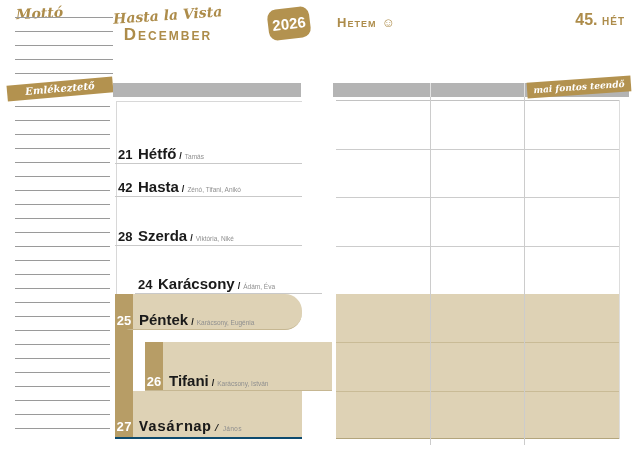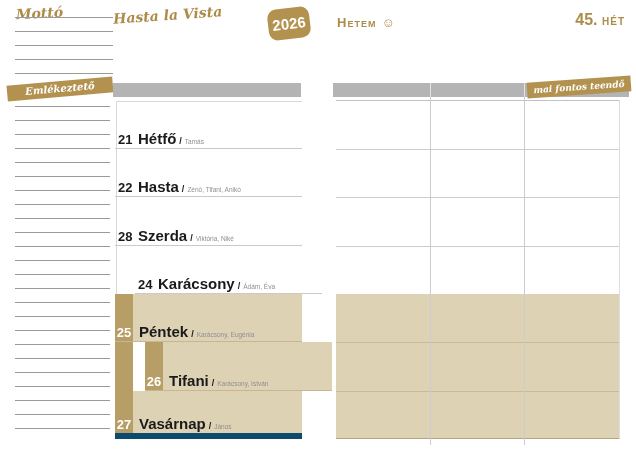--- a/index.html
+++ b/index.html
@@ -43,21 +43,21 @@
     background:#b3924f; transform:rotate(-4deg); text-align:center;
     font-family:"DejaVu Serif", serif; font-style:italic; font-weight:bold;
     font-size:9px; color:#fff; line-height:16px; }
 
   
   .day-area-topline { position:absolute; left:116px; top:101px; width:186px; height:1px; background:#d8d8d8; }
   .day-area-leftline { position:absolute; left:116px; top:101px; width:1px; height:193px; background:#d8d8d8; }
   .weekend-strip { position:absolute; left:115px; top:294px; width:18px; height:145px; background:#b79d66; }
   .day-row { position:absolute; left:115px; width:187px; border-bottom:1px solid #c9c9c9; }
   .day-row.weekend { background:#ded2b5; border-bottom:1px solid #c6b792; }
-  .day-row.weekend.last { border-bottom:6px solid #0c4a6e; }
+  .day-row.weekend.last { border-bottom:2px solid #0c4a6e;font-family:Liberation Mono, monospace; }
   .day-label { position:absolute; left:3px; bottom:1px; display:flex; align-items:baseline; white-space:nowrap; }
   .day-num { font-weight:bold; font-size:13px; color:#1a1a1a; width:20px; }
   .weekend .day-label { left:0; }
   .weekend .day-num { width:18px; text-align:center; color:#fff; margin-right:6px; }
   .day-name { font-weight:bold; font-size:15px; color:#1a1a1a; }
   .day-sep { font-weight:bold; font-size:9px; color:#1a1a1a; margin:0 3px; }
   .day-namedays { font-size:6.5px; color:#8f8f8f; }
   .weekend .day-strip-cover { position:absolute; left:0; top:0; width:18px; height:100%; background:#b79d66; }
 
   
@@ -72,20 +72,21 @@
 </head>
 <body>
 
 <div class="page">
 
   <div class="motto-label">Mottó</div>
   <div class="motto-lines"></div>
 
   <div class="title-block">
     <div class="title-script">Hasta la Vista</div>
+    <div class="title-month">December</div>
   </div>
 
   <div class="year-badge">2026</div>
 
   <div class="my-week">
     <span>Hetem</span>
     <span class="smiley">☺</span>
   </div>
 
   <div class="week-num-block">
@@ -97,32 +98,32 @@
   <div class="sidebar-lines"></div>
 
   <div class="bar bar-left"></div>
   <div class="bar bar-right"></div>
   <div class="todo-banner">mai fontos teendő</div>
 
   <div class="day-area-topline"></div>
   <div class="day-area-leftline"></div>
   <div class="weekend-strip"></div>
 
-  <div class="day-row" style="top:101px;height:48px;">
+  <div class="day-row" style="top:116px;height:48px;">
     <div class="day-label">
       <span class="day-num">21</span>
       <span class="day-name">Hétfő</span>
       <span class="day-sep">/</span>
       <span class="day-namedays">Tamás</span>
     </div>
   </div>
 
   <div class="day-row" style="top:149px;height:48px;">
     <div class="day-label">
-      <span class="day-num">22</span>
+      <span class="day-num">42</span>
       <span class="day-name">Hasta</span>
       <span class="day-sep">/</span>
       <span class="day-namedays">Zénó, Tifani, Anikó</span>
     </div>
   </div>
 
   <div class="day-row" style="top:197px;height:49px;">
     <div class="day-label">
       <span class="day-num">28</span>
       <span class="day-name">Szerda</span>
@@ -133,21 +134,21 @@
 
   <div class="day-row" style="top:246px;height:48px;margin-left:20px;">
     <div class="day-label">
       <span class="day-num">24</span>
       <span class="day-name">Karácsony</span>
       <span class="day-sep">/</span>
       <span class="day-namedays">Ádám, Éva</span>
     </div>
   </div>
 
-  <div class="day-row weekend" style="top:294px;height:48px;">
+  <div class="day-row weekend" style="top:294px;height:36px;border-radius:17px;">
     <div class="day-strip-cover"></div>
     <div class="day-label">
       <span class="day-num">25</span>
       <span class="day-name">Péntek</span>
       <span class="day-sep">/</span>
       <span class="day-namedays">Karácsony, Eugénia</span>
     </div>
   </div>
 
   <div class="day-row weekend" style="top:342px;height:49px;margin-left:30px;">

